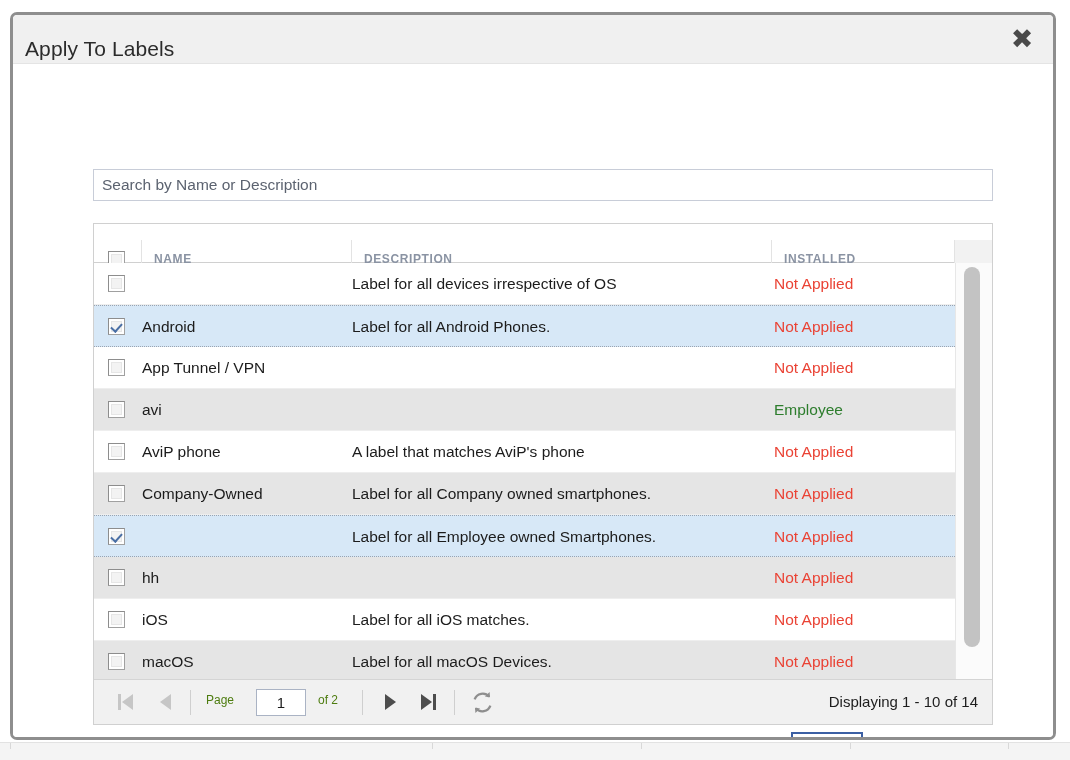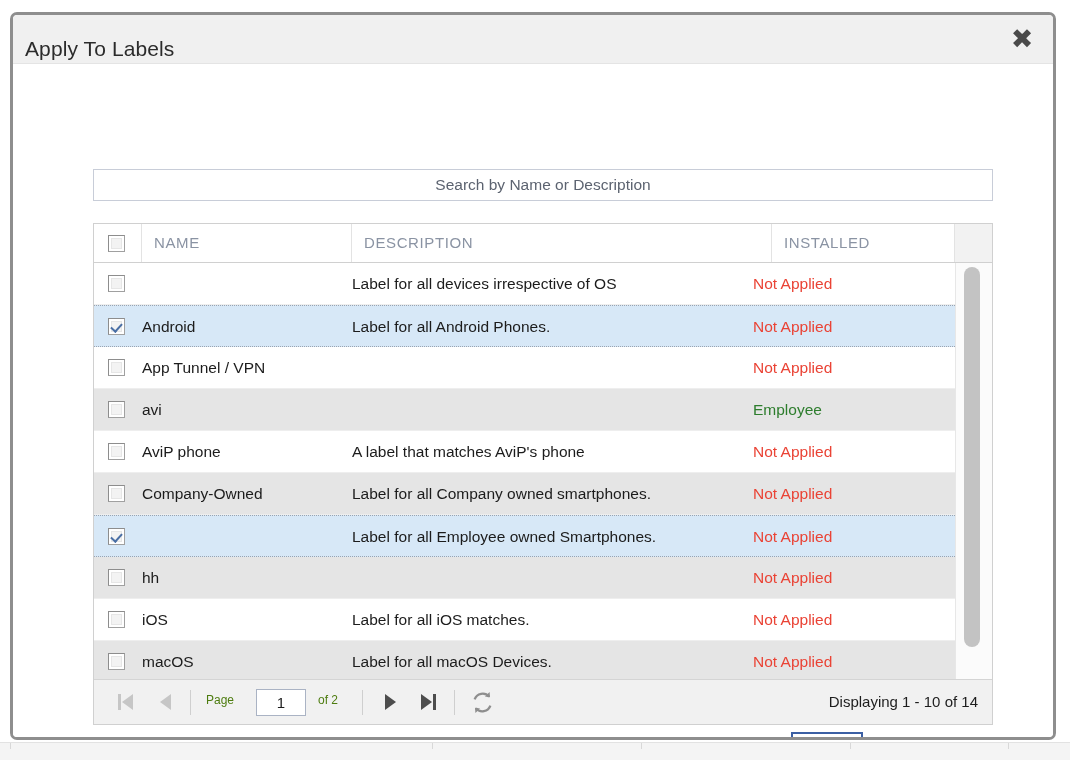--- a/index.html
+++ b/index.html
@@ -90,21 +90,20 @@
     width: 900px;
     height: 32px;
     box-sizing: border-box;
     border: 1px solid #c8cdd8;
     background: #ffffff;
     font-size: 15.5px;
     font-family: "Liberation Sans", sans-serif;
     color: #333;
     padding: 0 8px;
     outline: none;
-    text-align: center;
   }
   .search-input::placeholder { color: #5c6370; opacity: 1; }
 
   
   .grid {
     position: absolute;
     left: 80px;
     top: 159px;
     width: 900px;
     height: 502px;
@@ -114,25 +113,25 @@
   }
   .grid-head {
     position: relative;
     height: 39px;
     background: #ffffff;
     border-bottom: 1px solid #d0d0d0;
     box-sizing: border-box;
   }
   .hcell {
     position: absolute;
-    top: 0;
+    top: 16px;
     height: 38px;
     line-height: 38px;
-    font-size: 15px;
-    font-weight: normal;
+    font-size: 12px;
+    font-weight: bold;
     color: #8a93a3;
     letter-spacing: 0.6px;
     box-sizing: border-box;
     border-right: 1px solid #e3e3e3;
     padding-left: 12px;
   }
   .hcell.cb  { left: 0;   width: 48px; padding-left: 0; }
   .hcell.nm  { left: 48px; width: 210px; }
   .hcell.ds  { left: 258px; width: 420px; }
   .hcell.ins { left: 678px; width: 183px; border-right: 1px solid #e3e3e3; }
@@ -169,21 +168,21 @@
     height: 41px;
     line-height: 41px;
     font-size: 15.5px;
     color: #1c1c1c;
     box-sizing: border-box;
     white-space: nowrap;
     overflow: hidden;
   }
   .cell.nm  { left: 48px;  width: 210px; }
   .cell.ds  { left: 258px; width: 420px; }
-  .cell.ins { left: 659px; width: 183px; }
+  .cell.ins { left: 680px; width: 183px; }
   .cell.ins.notapplied { color: #ea4335; }
   .cell.ins.applied    { color: #2d7d2d; }
 
   
   .cbox {
     position: absolute;
     left: 14px;
     top: 12px;
     width: 17px;
     height: 17px;

